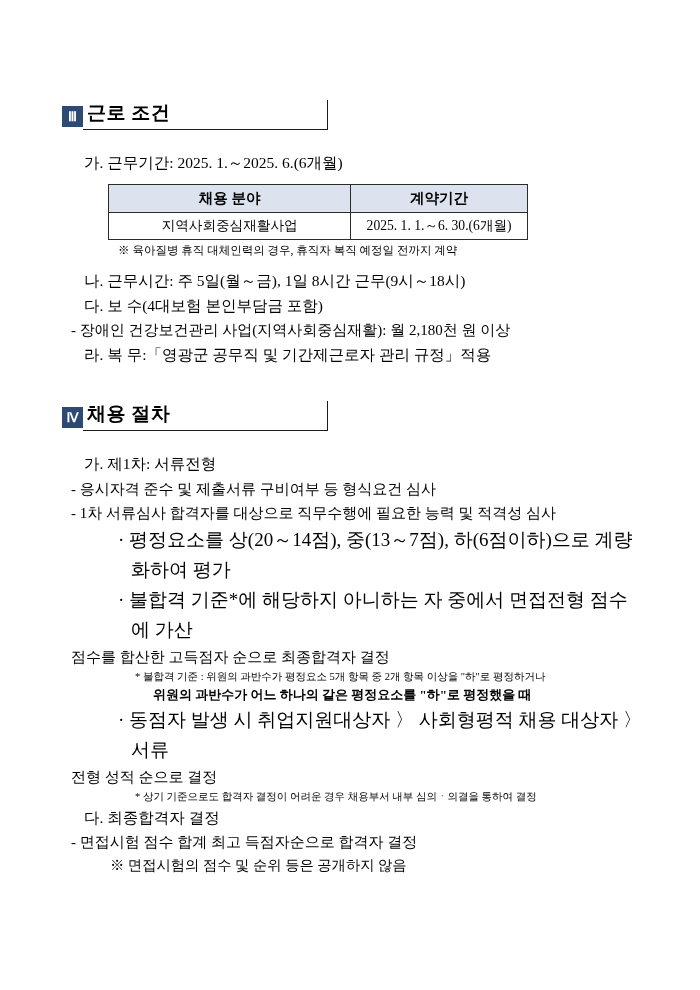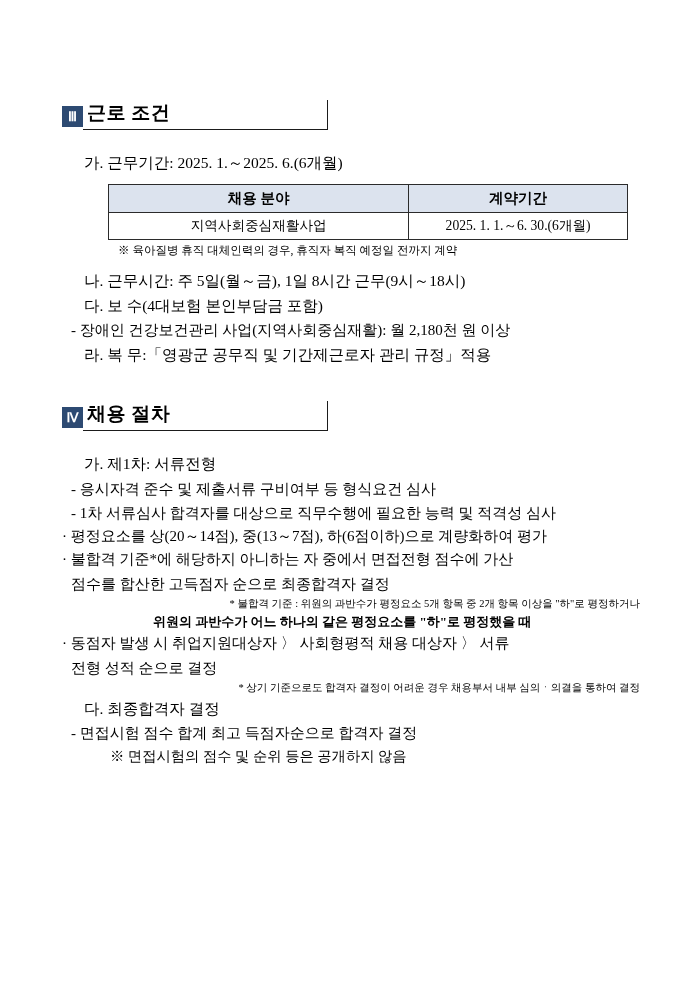--- a/index.html
+++ b/index.html
@@ -71,58 +71,57 @@
     margin-left: 71px;
     margin-right: 55px;
     font-size: 15px;
     line-height: 1.6;
     text-indent: -14px;
     padding-left: 14px;
   }
   .lvl2.ind {
   }
   .lvl3 {
-    margin-left: 62px;
-    margin-right: 55px;
-    font-size: 15px;
+    margin-left: 118px;
+    margin-right: 55px;
+    font-size: 19px;
     line-height: 1.58;
     text-indent: -13px;
     padding-left: 13px;
   }
   .note {
     margin-left: 110px;
     margin-right: 55px;
     font-size: 14.3px;
     line-height: 1.6;
     text-indent: -15px;
     padding-left: 15px;
   }
   .foot {
     margin-left: 135px;
     margin-right: 60px;
     font-size: 10.5px;
     line-height: 1.55;
     text-indent: -10px;
     padding-left: 10px;
-    text-align: right;
   }
   .foot-cont {
     margin-left: 153px;
     margin-right: 60px;
     font-size: 13px;
     line-height: 1.55;
     font-weight: bold;
   }
 
   
   table.tbl {
     border-collapse: collapse;
     margin-left: 108px;
     margin-top: 9px;
-    width: 520px;
+    width: 420px;
     table-layout: fixed;
   }
   table.tbl th, table.tbl td {
     border: 1px solid #2b2b2b;
     text-align: center;
     font-size: 14.2px;
     padding: 4px 2px;
   }
   table.tbl th {
     background: #dce3ee;

